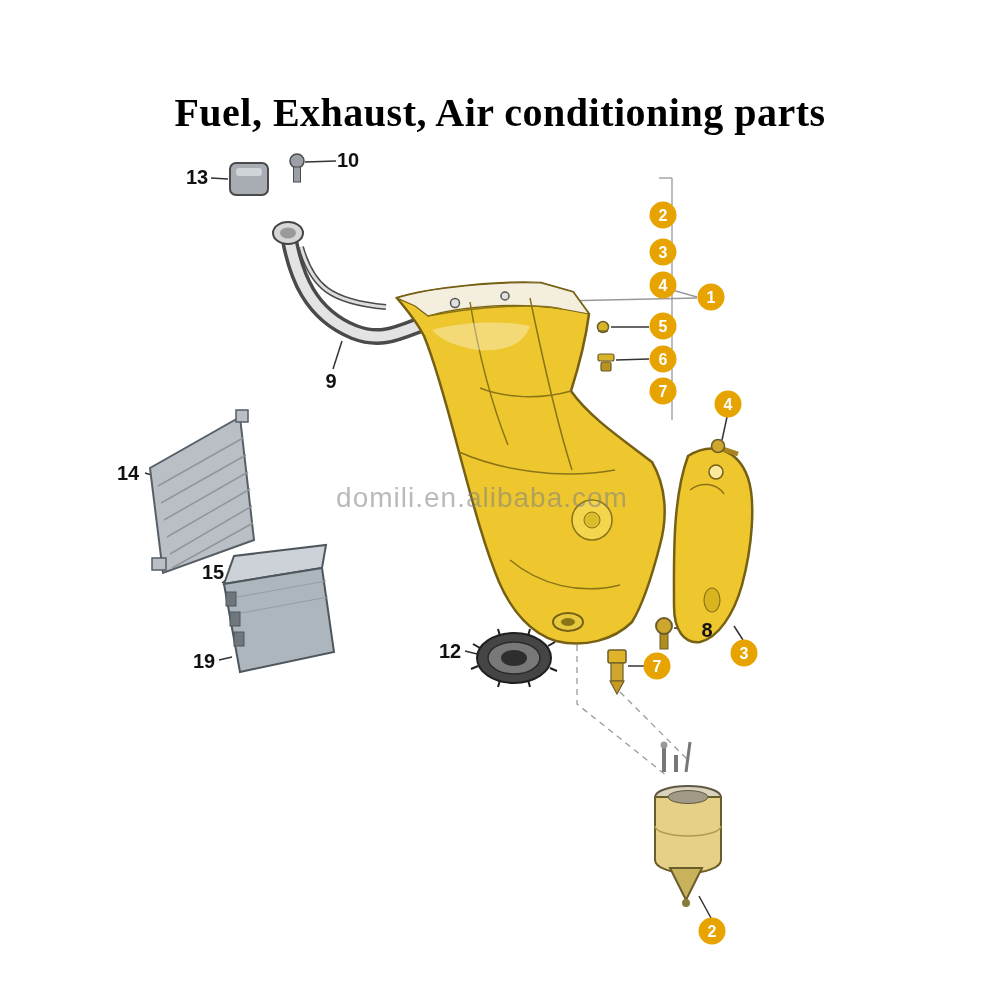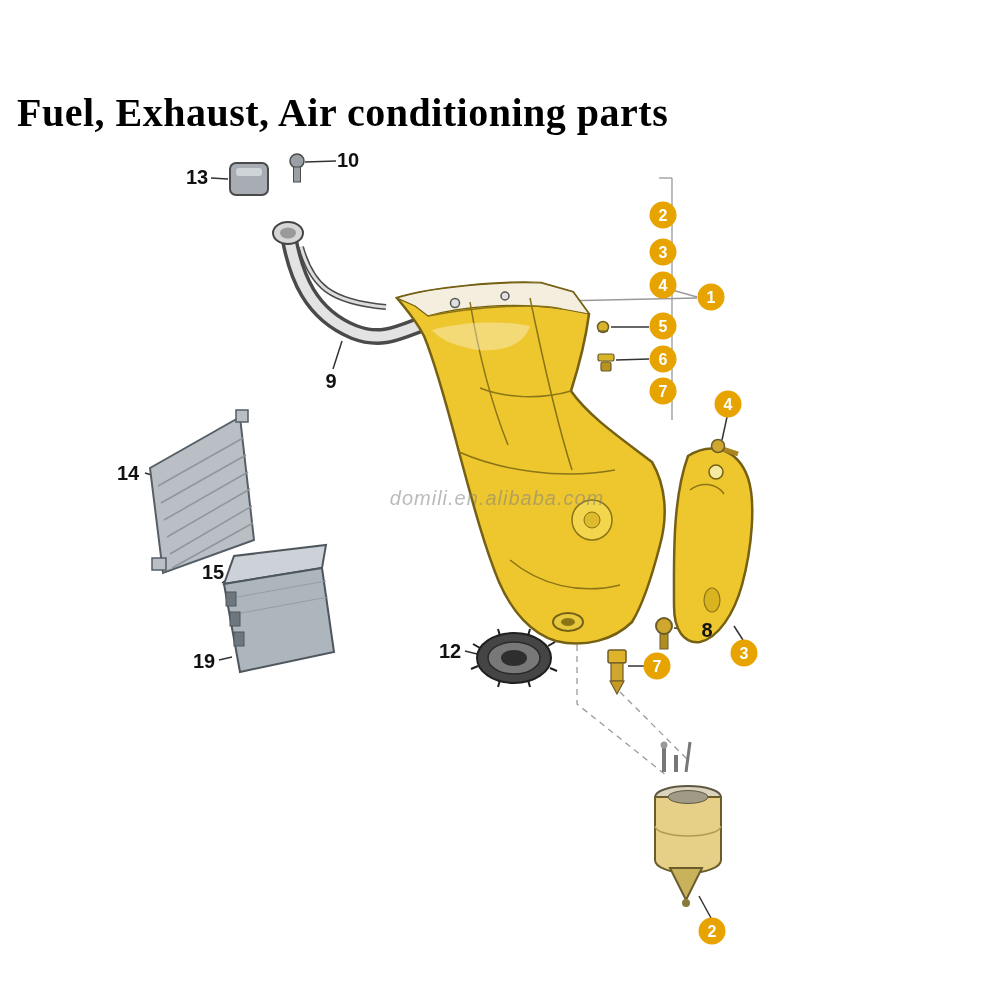--- a/index.html
+++ b/index.html
@@ -1,31 +1,30 @@
 <!DOCTYPE html>
 <html style="--callout-bg: #E7A400; --callout-text: #ffffff; --diagram-yellow: #EEC72E; --watermark-color: rgba(130,130,130,0.55);"><head>
 <meta charset="utf-8">
 <style>
   html,body { margin:0; padding:0; }
   body {
     width:1000px; height:1000px; position:relative; background:#ffffff;
     font-family:"Liberation Sans", sans-serif; overflow:hidden;
   }
   .title {
-    position:absolute; top:62px; left:17px; right:0; 
+    position:absolute; top:62px; left:0; right:0; text-align:center;
     font-family:"Liberation Serif", serif; font-weight:700; font-size:40px;
     color:#000; letter-spacing:0.5px; white-space:nowrap;
   }
   svg.illustration { position:absolute; left:0; top:0; width:1000px; height:1000px; }
   .py { fill:var(--diagram-yellow,#EEC72E); }
   .watermark {
-    position:absolute; left:497px; top:498px; transform:translate(-50%,-50%);
-    color:var(--watermark-color,rgba(130,130,130,0.55)); font-size:20px; letter-spacing:1px;
+    position:absolute; left:482px; top:498px; transform:translate(-50%,-50%);
+    color:var(--watermark-color,rgba(130,130,130,0.55)); font-size:28px; letter-spacing:1px;
     white-space:nowrap;
-    font-style:italic;
   }
   .callout {
     position:absolute; width:27px; height:27px; border-radius:50%;
     background:var(--callout-bg,#E7A400); color:var(--callout-text,#ffffff);
     font-weight:700; font-size:16px; line-height:27px; text-align:center;
     transform:translate(-50%,-50%);
   }
   .plabel {
     position:absolute; transform:translate(-50%,-50%);
     font-weight:700; font-size:20px; color:#111; white-space:nowrap;

